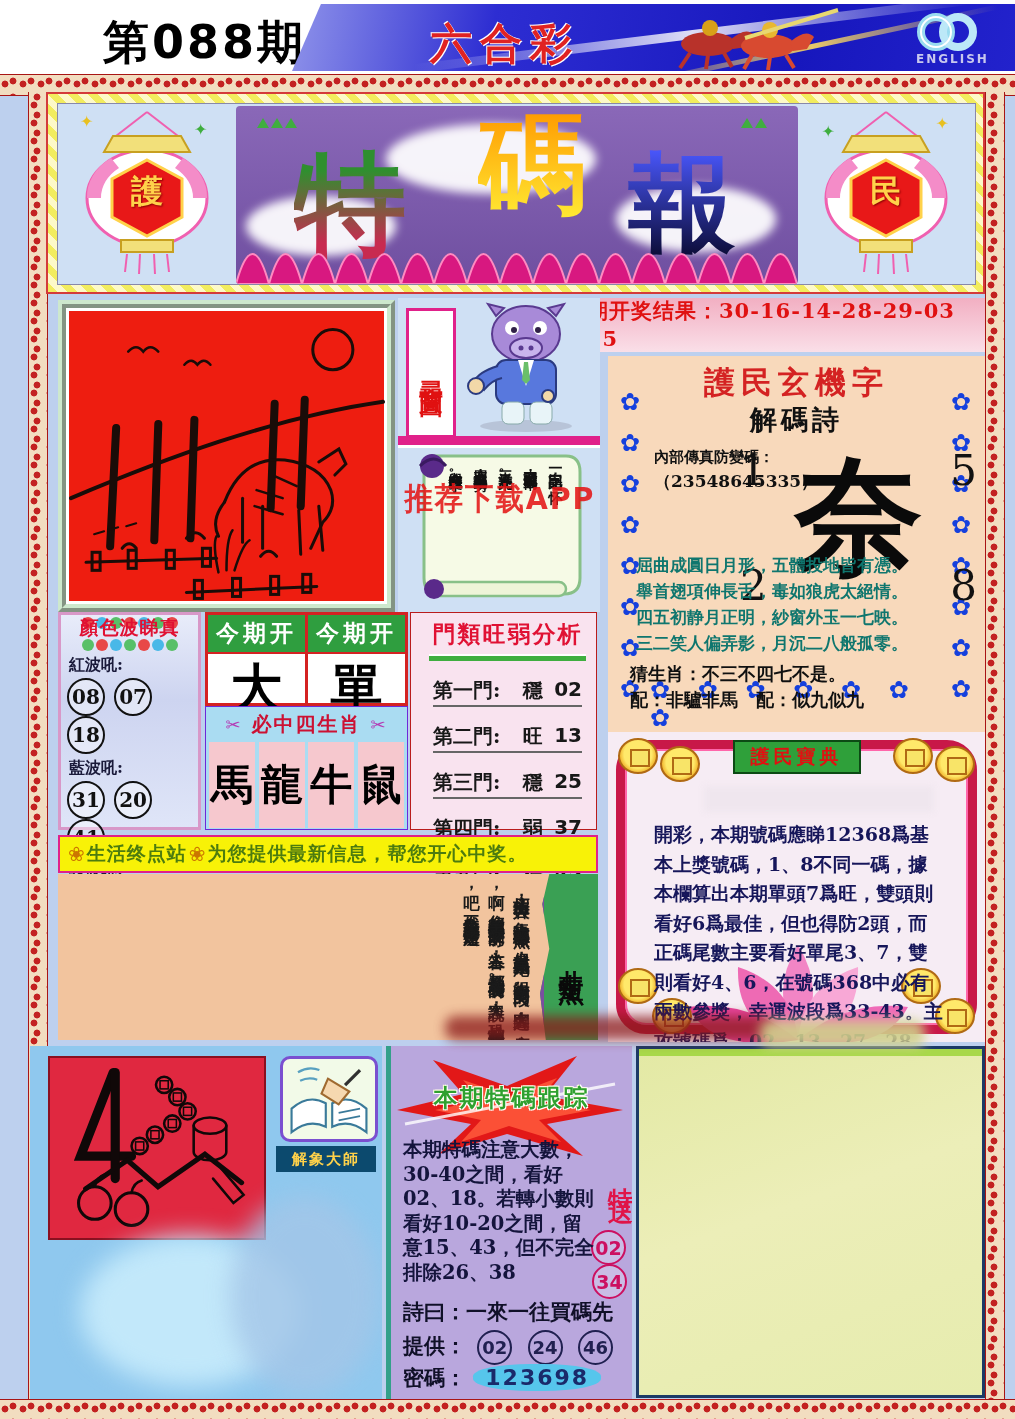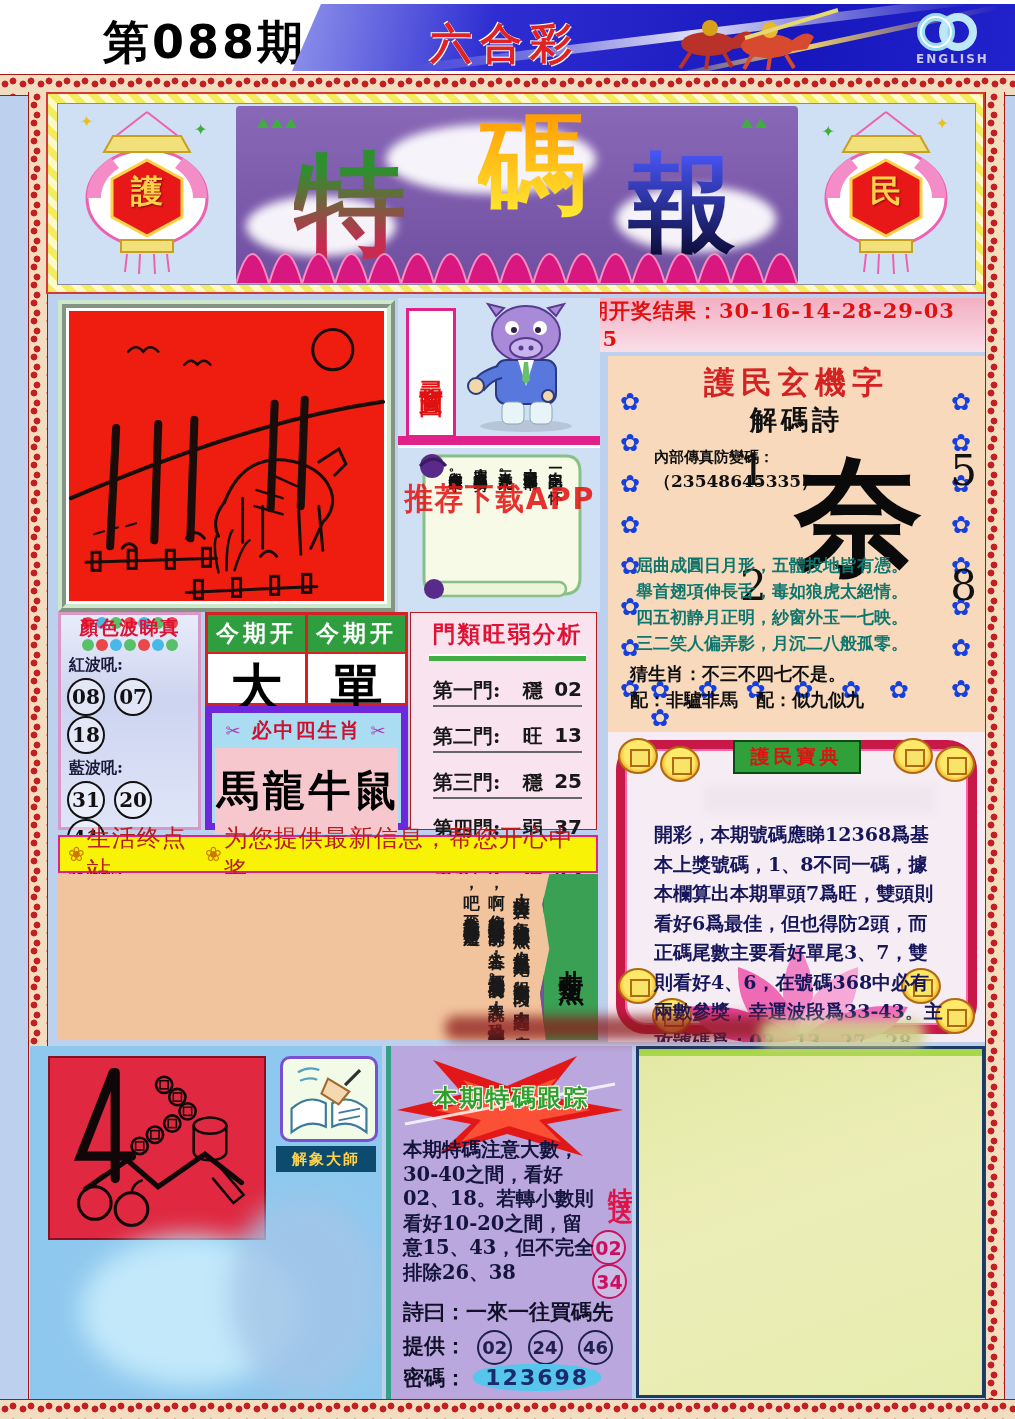--- a/index.html
+++ b/index.html
@@ -103,21 +103,21 @@
   
   .open{left:205px;top:612px;width:203px;height:94px;border:3px solid #d42222;box-sizing:border-box;
      display:flex;background:#fff;}
   .opencol{flex:1;display:flex;flex-direction:column;}
   .opencol+.opencol{border-left:3px solid #d42222;}
   .openhdr{background:#2f9e3f;color:#fff;font-size:23px;font-weight:bold;text-align:center;
      letter-spacing:4px;padding:3px 0;border-bottom:2px solid #d42222;}
   .openval{flex:1;display:flex;align-items:center;justify-content:center;font-size:52px;
      font-weight:bold;color:#000;}
   .zod{left:205px;top:706px;width:203px;height:124px;background:#aadcf2;box-sizing:border-box;
-     border:7px solid #6d28d9;}
+     border:1px solid #6d28d9;}
   .zodtitle{text-align:center;margin-top:4px;font-size:20px;font-weight:bold;color:#cc1133;
      letter-spacing:2px;}
   .scis{color:#b43ab4;font-size:18px;font-weight:normal;}
   .zcards{display:flex;justify-content:space-between;padding:4px 3px 0 3px;}
   .zcard{width:46px;height:86px;background:#f6c8ce;display:flex;align-items:center;
      justify-content:center;font-size:42px;font-weight:bold;color:#000;}
   
   .gates{left:410px;top:612px;width:187px;height:218px;background:#f9e3ef;border:1px solid #b91c1c;
      box-sizing:border-box;padding-left:8px;}
   .gtitle{text-align:center;color:#e01133;font-size:23px;font-weight:bold;letter-spacing:2px;margin-top:6px;}
@@ -138,21 +138,21 @@
      color:#16165a;line-height:29.5px;z-index:3;}
   .coin{position:absolute;width:36px;height:32px;border-radius:50%;
      background:radial-gradient(circle at 50% 45%,#ffe96a 0 55%,#f0b028 75%);
      border:2px solid #b06a14;z-index:2;}
   .coin::after{content:"";position:absolute;left:29%;top:27%;width:42%;height:46%;
      border:2.5px solid #b06a14;background:#f8e468;}
   
   .life{left:58px;top:835px;width:540px;height:38px;background:#f8f207;border:2px solid #e0218a;
      box-sizing:border-box;display:flex;align-items:center;padding-left:6px;}
   .life .fl{color:#cc7700;font-size:20px;margin:0 2px;}
-  .life .tx{color:#b91c1c;font-size:24px;font-weight:normal;letter-spacing:1px;}
+  .life .tx{color:#4d7c0f;font-size:19px;font-weight:bold;letter-spacing:1px;}
   
   .story{left:58px;top:874px;width:540px;height:166px;background:#f2c49e;overflow:hidden;}
   .stext{position:absolute;right:64px;top:8px;height:150px;writing-mode:vertical-rl;
      text-orientation:upright;font-size:16.5px;font-weight:bold;color:#1a1a1a;line-height:25px;
      letter-spacing:1.5px;}
   .sside{position:absolute;right:0;top:0;width:54px;height:166px;background:#3aa054;
      border-left:4px solid #7a4fa0;clip-path:polygon(16% 0,100% 0,100% 100%,10% 100%,0 72%,16% 45%,4% 18%);
      display:flex;align-items:center;justify-content:center;}
   .sside span{writing-mode:vertical-rl;text-orientation:upright;font-size:25px;font-weight:bold;
      color:#0a0a0a;letter-spacing:4px;}

